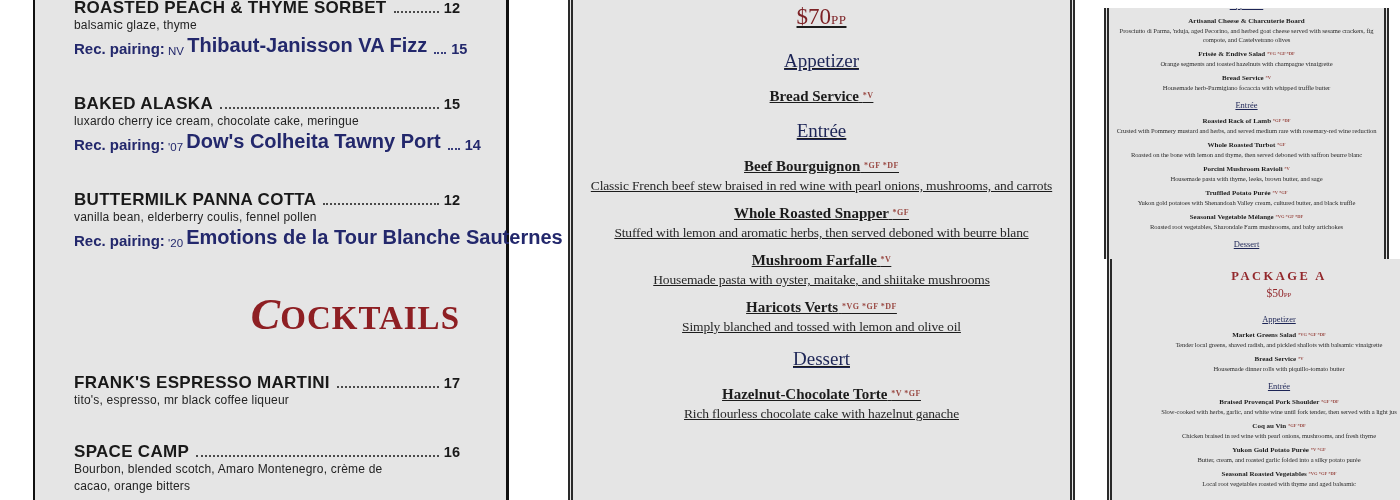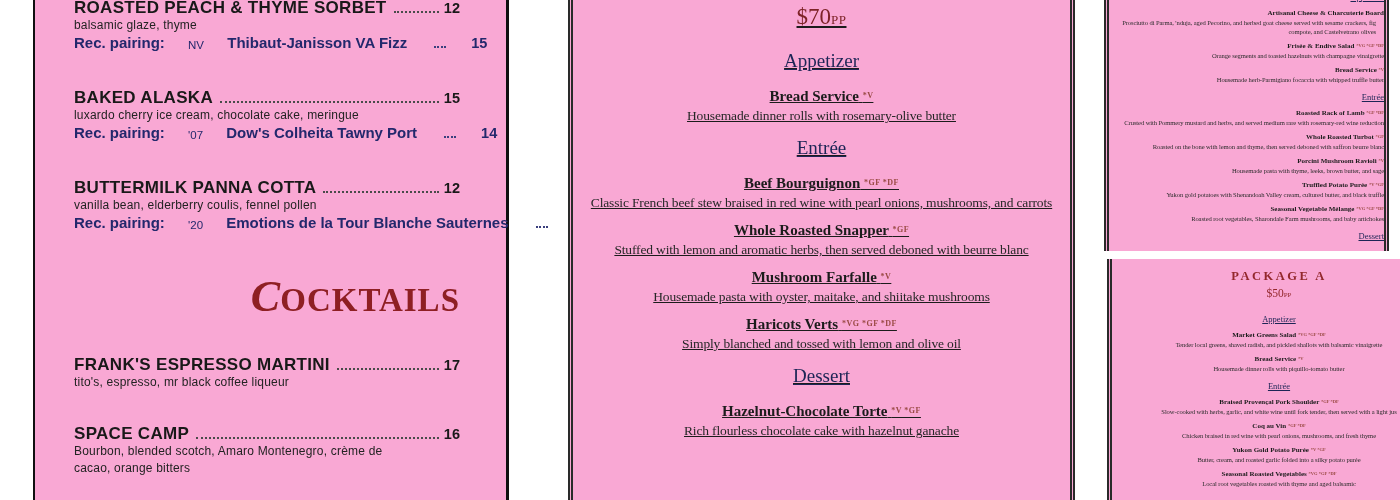--- a/index.html
+++ b/index.html
@@ -1,41 +1,41 @@
 <!DOCTYPE html>
 <html><head>
 <meta charset="utf-8">
 <style>
   html,body{margin:0;padding:0;}
   body{
     width:1400px;height:500px;position:relative;overflow:hidden;
     background:#ffffff;
     font-family:"Liberation Serif","DejaVu Serif",serif;
   }
-  .page{position:absolute;background:#f9a8d4;box-sizing:border-box;}
+  .page{position:absolute;background:#e5e5e5;box-sizing:border-box;}
 
   
   #left-page{
     left:33px;top:0;width:476px;height:500px;
     border-left:2px solid #101010;border-right:3px solid #101010;
     padding:0 46px 0 39px;
     font-family:"Liberation Sans","DejaVu Sans",sans-serif;
     color:#191919;
   }
   .l-item{margin-bottom:39px;}
   .l-row{display:flex;align-items:flex-end;}
   .l-name{font-size:17px;font-weight:700;letter-spacing:.3px;white-space:nowrap;line-height:16px;}
   .l-price{font-size:14.5px;font-weight:700;line-height:15px;}
   .leader{flex:1 1 auto;border-bottom:2px dotted #4a4a4a;margin:0 5px 3px 7px;min-width:12px;}
   .l-desc{font-size:12px;font-weight:400;color:#232323;line-height:16px;margin-top:1px;letter-spacing:.2px;}
-  .pair{color:#23286c;margin-top:1px;gap:20px;}
+  .pair{color:#23286c;margin-top:1px;}
   .pair .leader{border-color:#3a3f7d;}
   .pair-label{font-size:15px;font-weight:700;line-height:16px;white-space:nowrap;}
   .pair-vintage{font-size:11.5px;font-weight:400;white-space:pre;}
-  .pair-wine{font-size:15px;font-weight:700;white-space:nowrap;}
+  .pair-wine{font-size:20px;font-weight:700;white-space:nowrap;}
   .pair .l-price{color:#23286c;}
   #cocktails-header{
     text-align:right;color:#8e1f23;margin:46px 0 37px;
     font-family:"Liberation Serif","DejaVu Serif",serif;
     font-weight:700;font-size:33px;letter-spacing:1px;line-height:40px;
   }
   #cocktails-header .c-init{font-size:44px;font-style:italic;letter-spacing:0;}
 
   
   #center-page{
@@ -53,21 +53,21 @@
   .m-item{margin-top:11px;}
   .m-name{font-size:15px;font-weight:700;line-height:16px;white-space:nowrap;}
   .m-tags{font-size:8px;font-weight:700;color:#9a4a44;position:relative;top:-3px;letter-spacing:.5px;}
   .m-desc{font-size:13.5px;line-height:16px;color:#272727;white-space:nowrap;letter-spacing:-.15px;margin-top:1px;}
 
   
   .r-page{
     text-align:center;color:#1c1c1c;overflow:hidden;
     border-left:5px double #2a2a2a;border-right:5px double #2a2a2a;
   }
-  #right-top{left:1104px;top:0;width:285px;height:251px;text-align:right;}
+  #right-top{left:1104px;top:8px;width:285px;height:251px;}
   #right-bottom{left:1107px;top:259px;width:344px;height:241px;}
   .r-header{color:#1d2556;font-size:8.5px;line-height:10px;margin:8px 0 7px;}
   .r-header span{text-decoration:underline;text-underline-offset:1px;}
   .r-header.cut{margin-top:-8px;}
   .r-item{margin-top:6px;}
   .r-name{font-size:7px;font-weight:700;line-height:9px;white-space:nowrap;}
   .r-tags{font-size:4.5px;font-weight:700;color:#9a4a44;position:relative;top:-1px;}
   .r-desc{font-size:6.6px;line-height:9px;color:#2c2c2c;white-space:nowrap;letter-spacing:-.1px;}
   .r-desc.wrap{white-space:normal;padding:0 8px;}
   .pkg-title{color:#93282c;font-size:12.5px;font-weight:700;letter-spacing:2.5px;line-height:14px;margin-top:10px;}
@@ -149,21 +149,20 @@
   </div>
 </div>
 
 <div class="page" id="center-page">
   <div class="m-price"><span>$70</span><span class="pp">PP</span></div>
 
   <div class="m-header" style="margin-top:19px;"><span>Appetizer</span></div>
 
   <div class="m-item">
     <div class="m-name"><span>Bread Service</span> <span class="m-tags">*V</span></div>
-    <div class="m-desc">Housemade dinner rolls with rosemary-olive butter</div>
   </div>
 
   <div class="m-header"><span>Entrée</span></div>
 
   <div class="m-item">
     <div class="m-name"><span>Beef Bourguignon</span> <span class="m-tags">*GF *DF</span></div>
     <div class="m-desc">Classic French beef stew braised in red wine with pearl onions, mushrooms, and carrots</div>
   </div>
   <div class="m-item">
     <div class="m-name"><span>Whole Roasted Snapper</span> <span class="m-tags">*GF</span></div>

